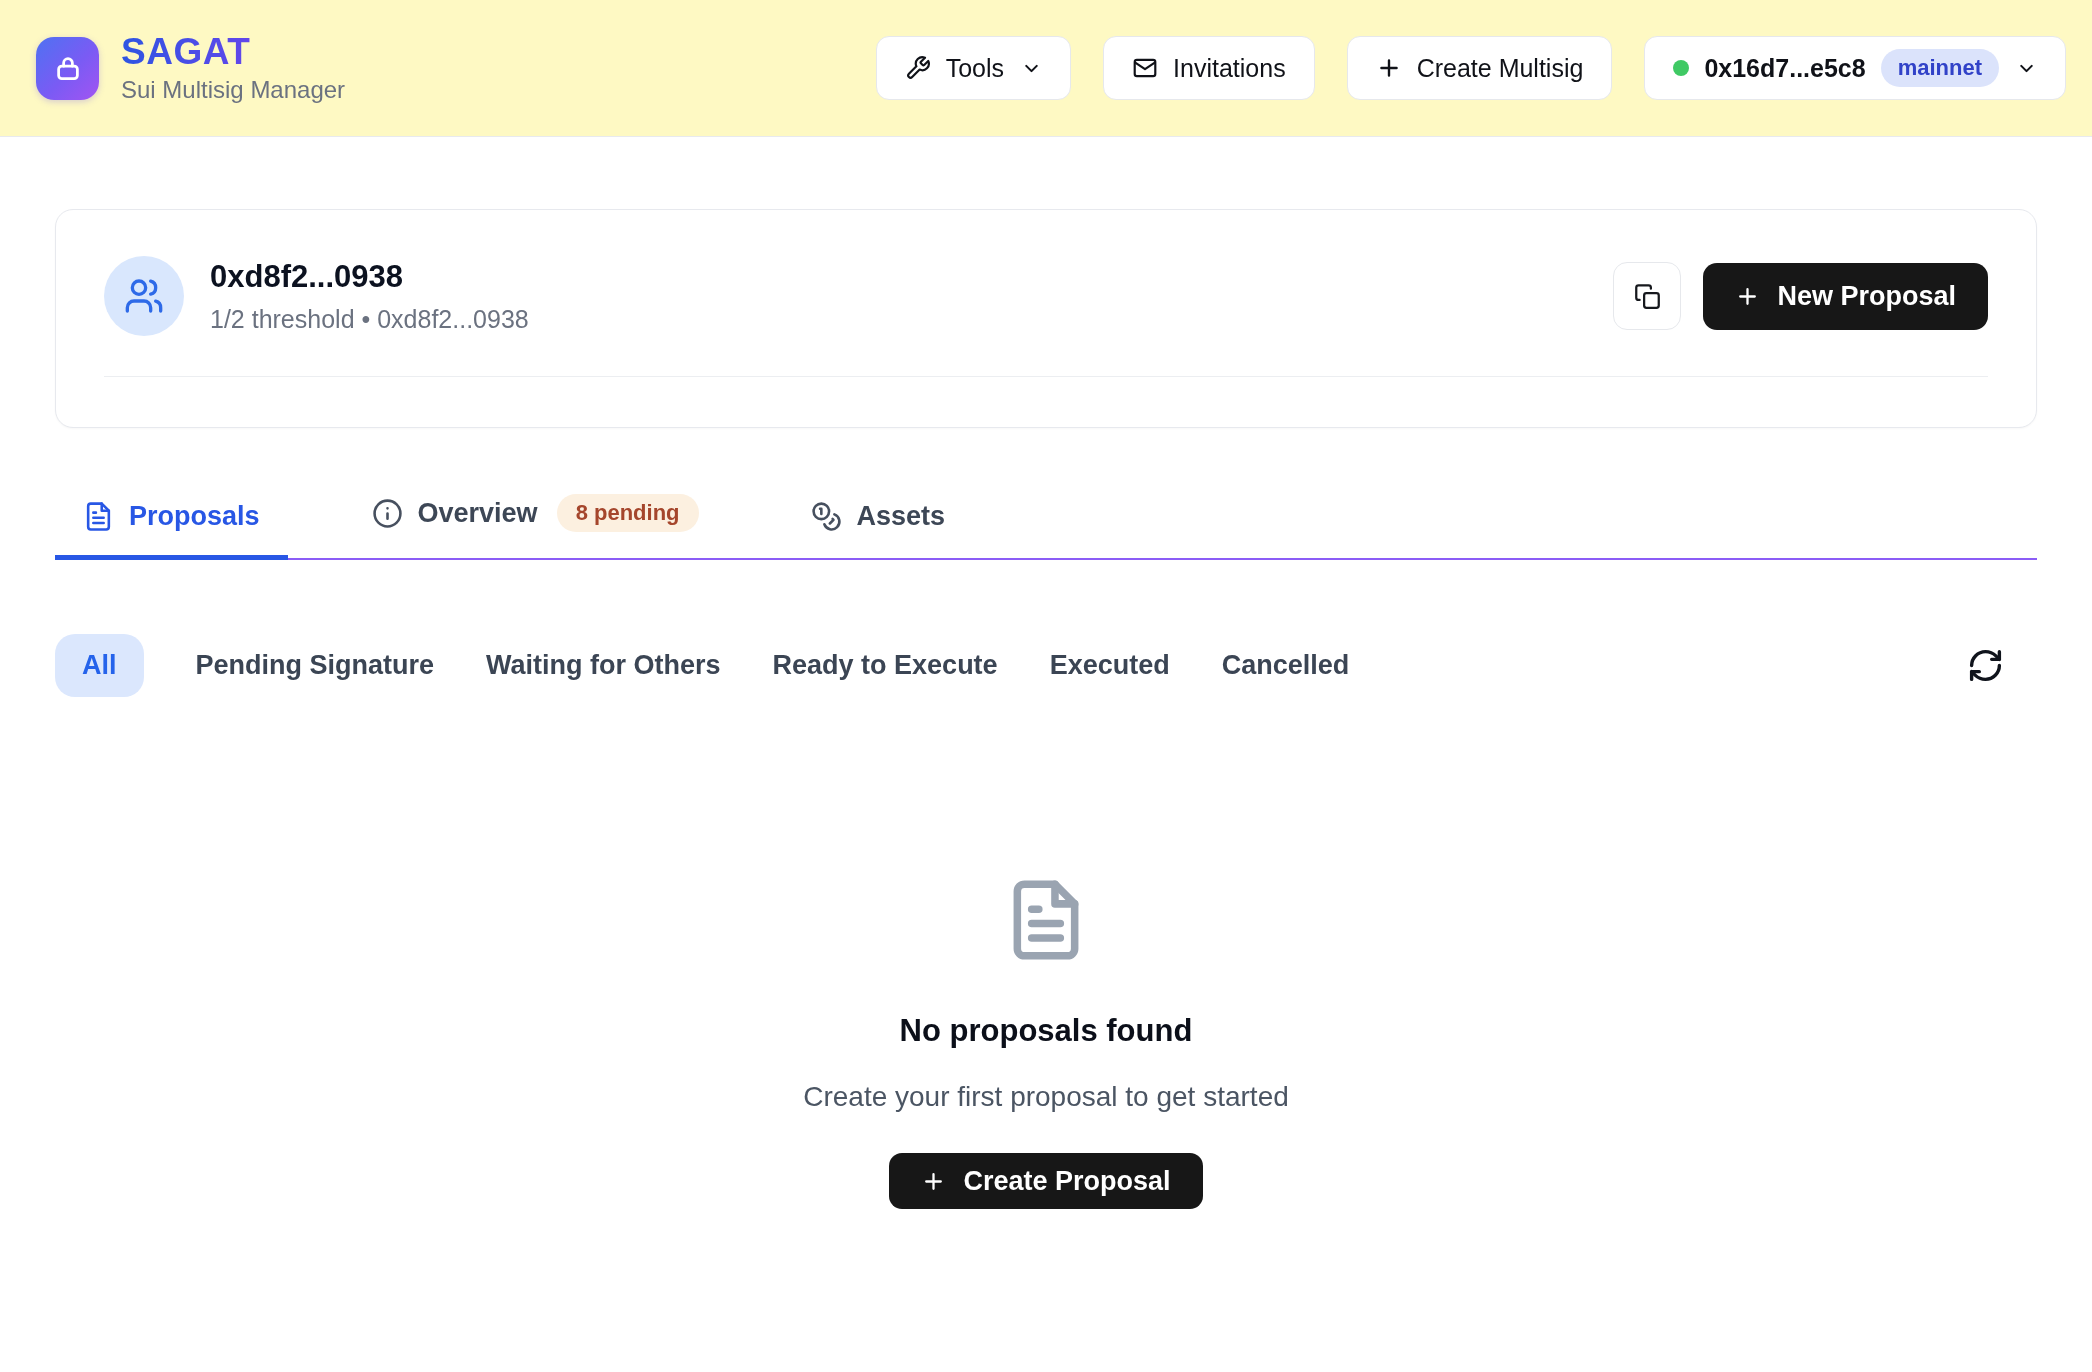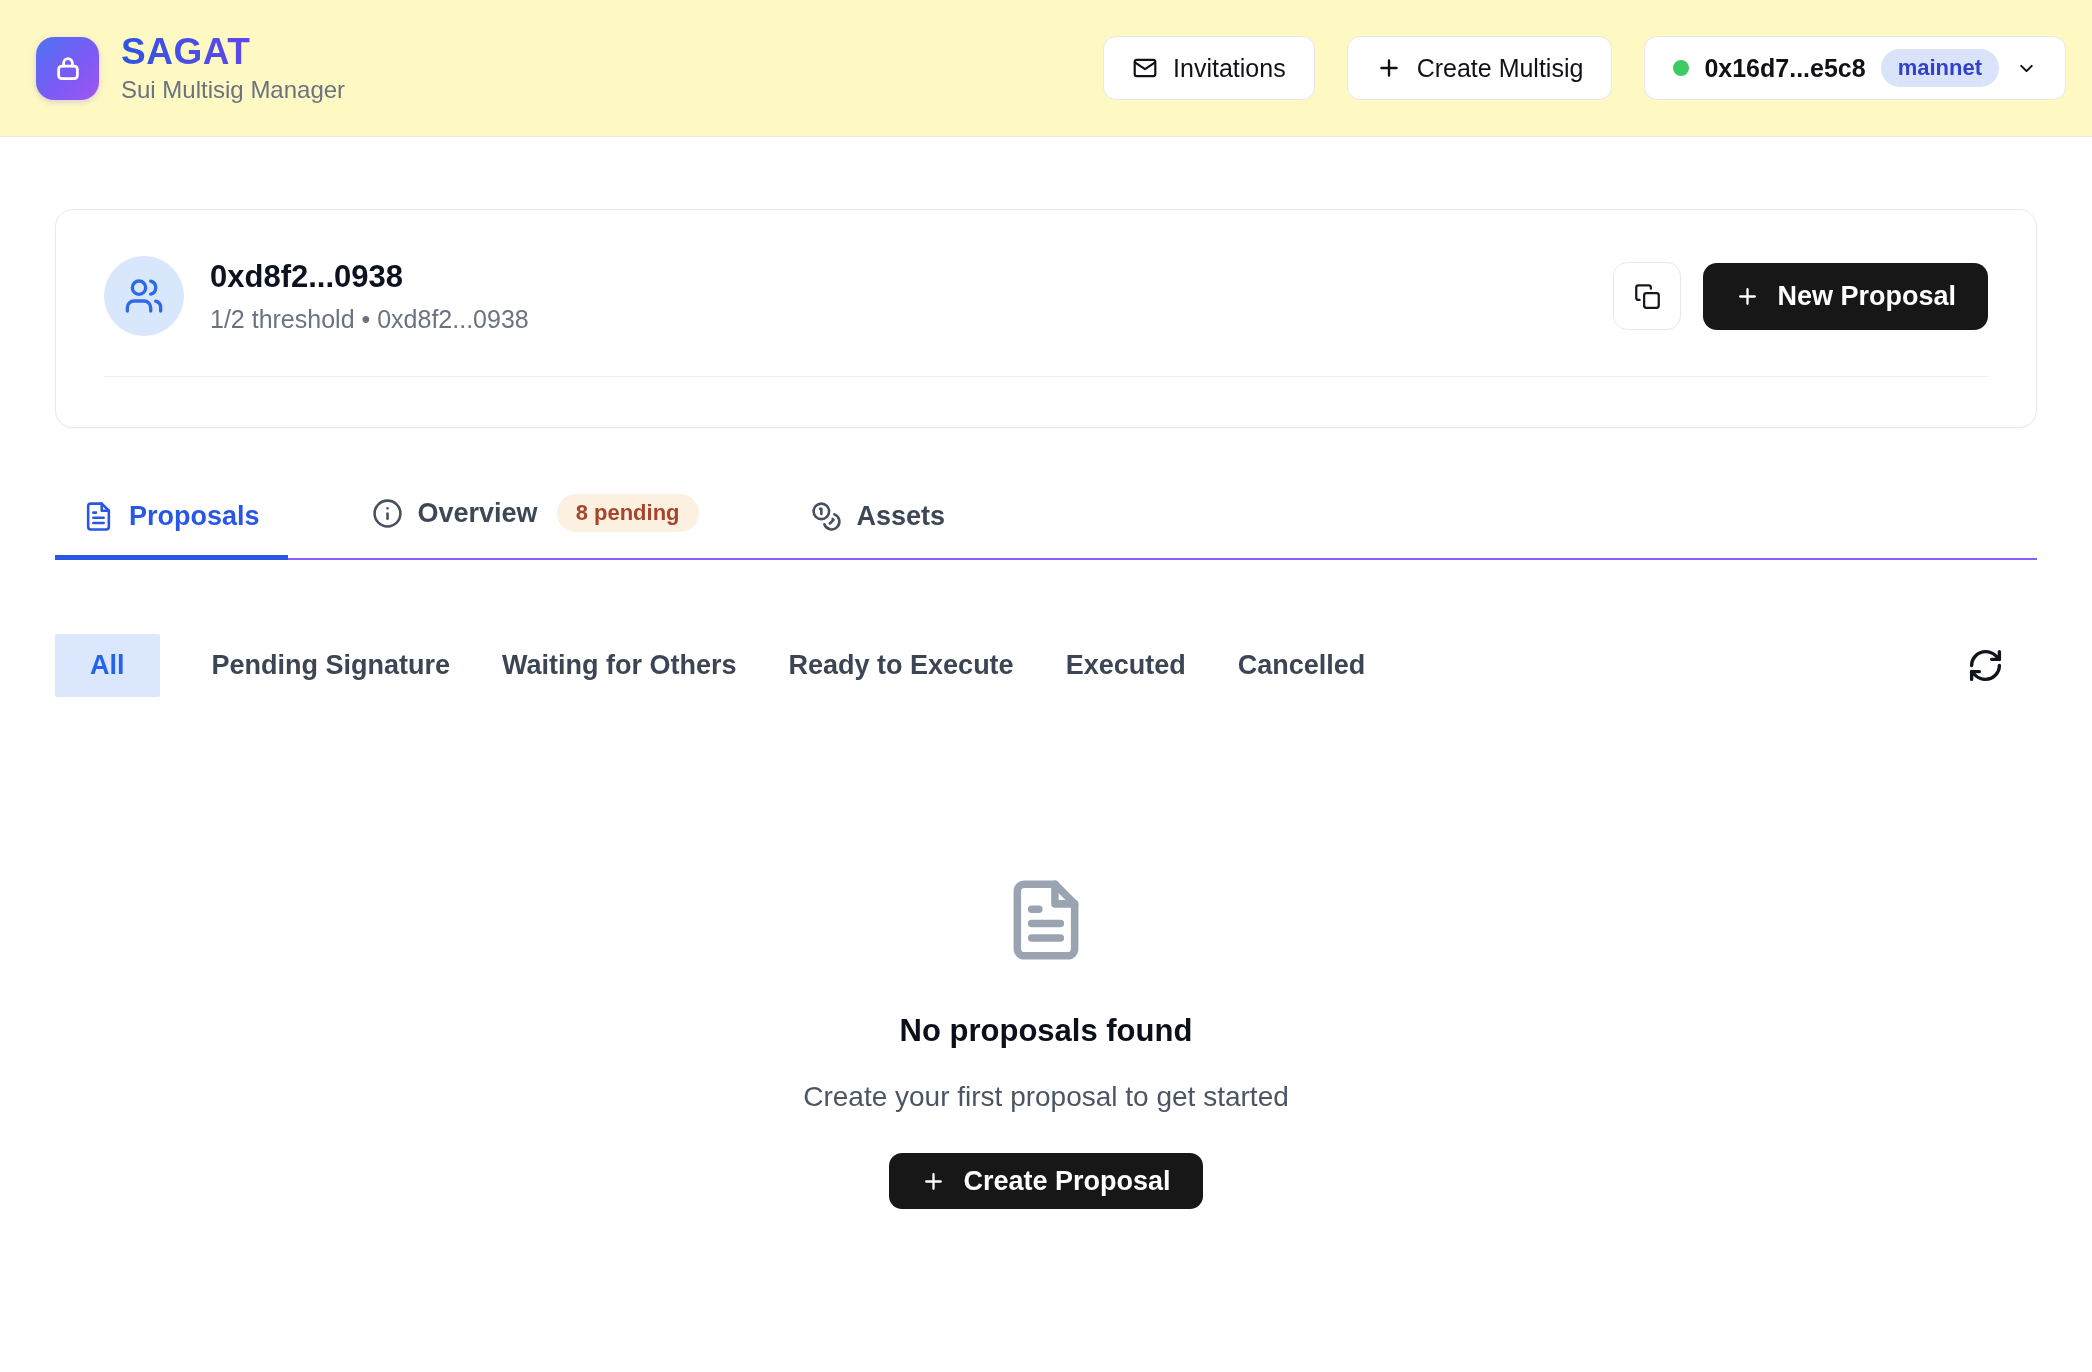--- a/index.html
+++ b/index.html
@@ -119,21 +119,21 @@
 
   
   .filters { margin-top: 74px; display: flex; align-items: center; gap: 52px; }
   .filter {
     background: none; border: none; font-family: inherit;
     font-size: 27px; font-weight: 600; color: #3b4554;
     cursor: pointer; padding: 0; white-space: nowrap;
   }
   .filter.active {
     background: #dbe7fd; color: #2563eb;
-    padding: 16px 35px; border-radius: 2px;
+    padding: 16px 27px; border-radius: 20px;
   }
   .refresh-btn {
     margin-left: auto; margin-right: 30px;
     background: none; border: none; cursor: pointer;
     width: 44px; height: 44px; display: flex; align-items: center; justify-content: center;
   }
   .refresh-btn svg { width: 37px; height: 37px; stroke: #10141c; }
 
   
   .empty-state { margin-top: 180px; display: flex; flex-direction: column; align-items: center; }
@@ -153,20 +153,29 @@
         <path d="M8.5 10.5V8a3.5 3.5 0 0 1 7 0v2.5"></path>
       </svg>
     </div>
     <div>
       <div class="brand-name">SAGAT</div>
       <div class="brand-tagline">Sui Multisig Manager</div>
     </div>
   </div>
 
   <div class="header-actions">
+    <button class="hbtn">
+      <svg class="icon-24" viewBox="0 0 24 24" fill="none" stroke-width="2" stroke-linecap="round" stroke-linejoin="round">
+        <path d="M14.7 6.3a1 1 0 0 0 0 1.4l1.6 1.6a1 1 0 0 0 1.4 0l3.77-3.77a6 6 0 0 1-7.94 7.94l-6.91 6.91a2.12 2.12 0 0 1-3-3l6.91-6.91a6 6 0 0 1 7.94-7.94l-3.76 3.76z"></path>
+      </svg>
+      <span>Tools</span>
+      <svg class="chev" viewBox="0 0 24 24" fill="none" stroke-width="2.4" stroke-linecap="round" stroke-linejoin="round">
+          <path d="m6 9 6 6 6-6"></path>
+        </svg>
+    </button>
 
     <button class="hbtn">
       <svg class="icon-24" viewBox="0 0 24 24" fill="none" stroke-width="2" stroke-linecap="round" stroke-linejoin="round">
         <rect x="2.5" y="4.5" width="19" height="15" rx="2"></rect>
         <path d="m3 7 9 6 9-6"></path>
       </svg>
       <span>Invitations</span>
     </button>
 
     <button class="hbtn">

